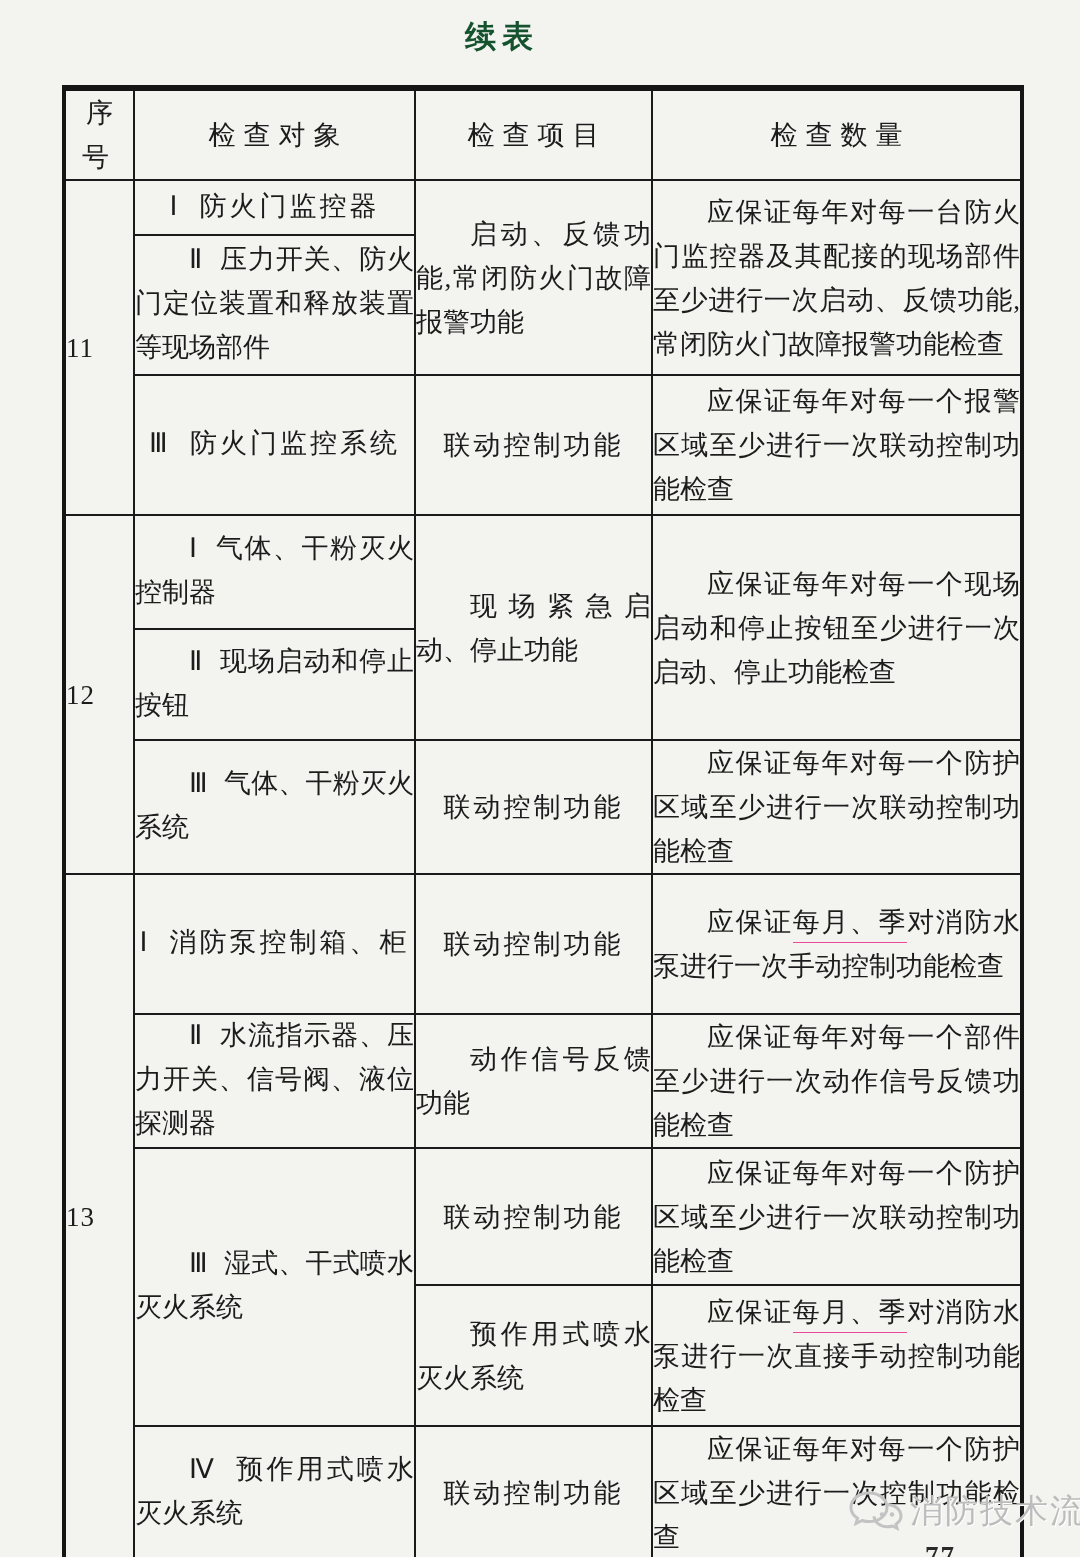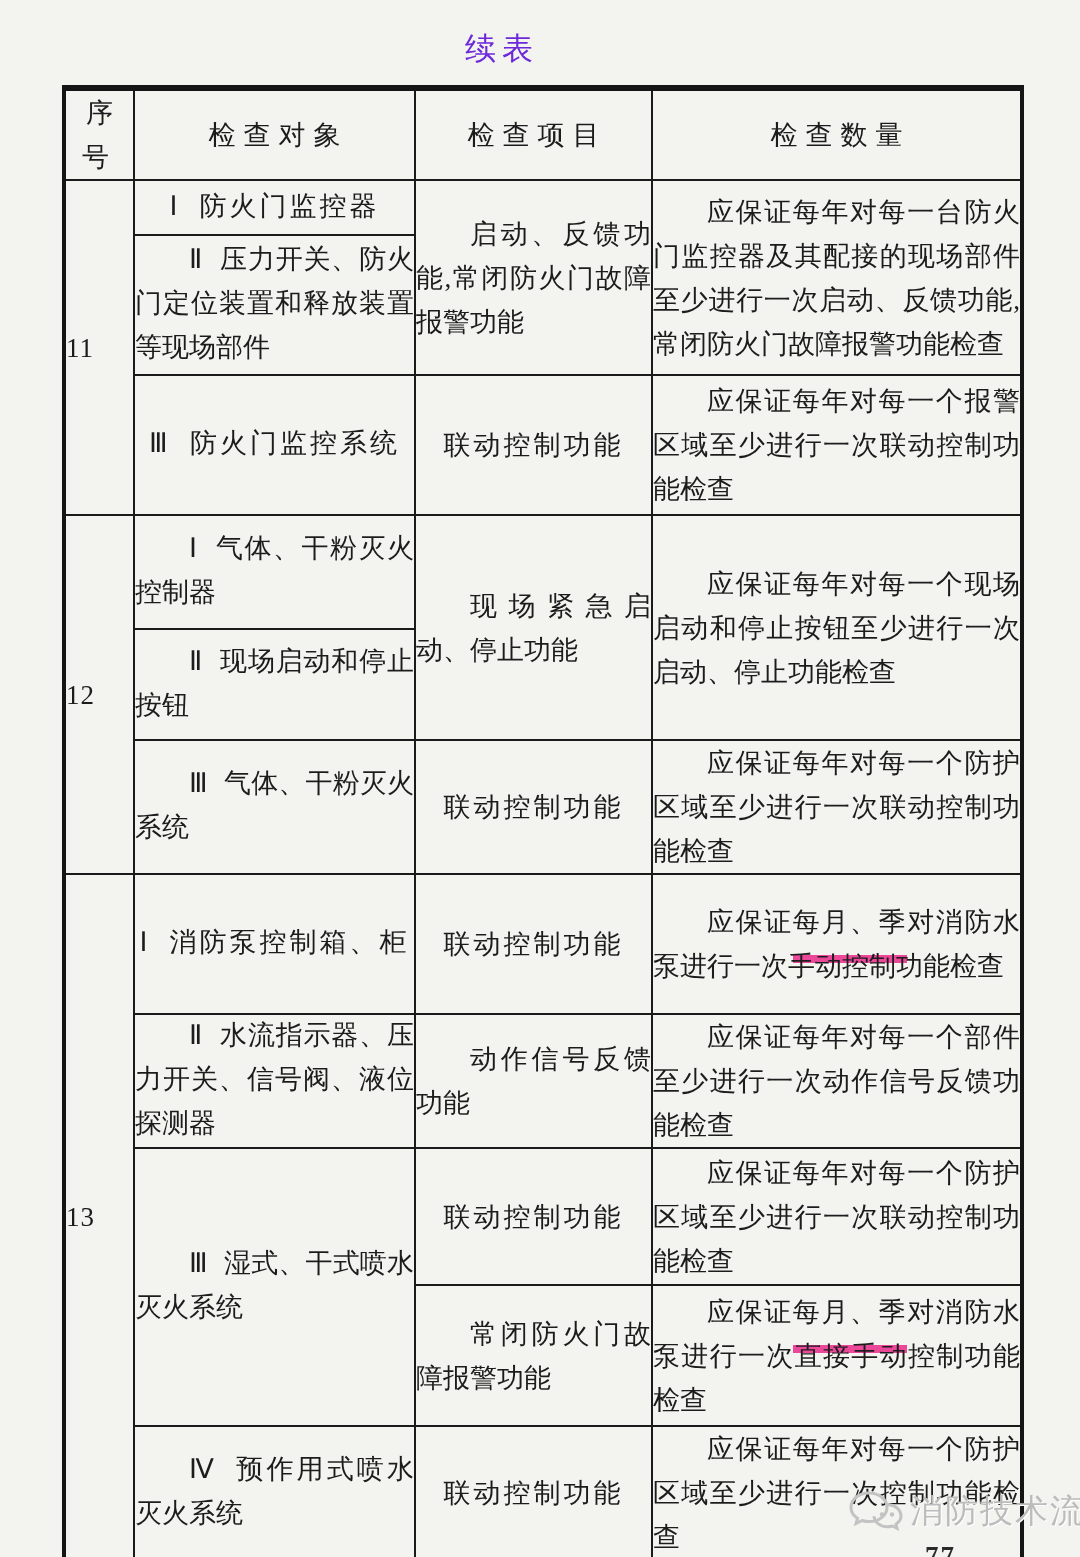--- a/index.html
+++ b/index.html
@@ -10,27 +10,27 @@
     font-family: "Liberation Serif", "DejaVu Serif", serif;
     color: #1c1c1c;
   }
   #page {
     position: relative;
     width: 1080px; height: 1557px;
     background: #f3f3f0;
   }
   #doc-title {
     position: absolute;
-    left: 62px; top: 28px; width: 880px;
+    left: 62px; top: 16px; width: 880px;
     text-align: center;
     font-family: "DejaVu Sans", "Liberation Sans", sans-serif;
-    font-weight: normal;
+    font-weight: bold;
     font-size: 31px;
     letter-spacing: 6px;
-    color: #6d28d9;
+    color: #14532d;
   }
   table.insp {
     position: absolute;
     left: 62px; top: 85px;
     width: 958px;
     border-collapse: collapse;
     table-layout: fixed;
     border: 4px solid #151515;
     border-top-width: 6px;
     border-bottom-width: 5px;
@@ -65,22 +65,22 @@
     text-justify: inter-character;
   }
   td.jus .para {
     display: block;
     text-indent: 2em;
   }
   td.obj-col { padding-left: 12px; padding-right: 9px; font-family: Liberation Mono, monospace; }
   td.item-col { padding-left: 8px; padding-right: 6px; }
   td.qty-col { padding-left: 13px; padding-right: 8px; }
   span.red-ul {
-    border-bottom: 8px solid #ec4899;
-    padding-bottom: 18px;
+    border-bottom: 1px solid #ec4899;
+    padding-bottom: 5px;
     margin-top: 36px;
   }
   #watermark {
     position: absolute;
     left: 848px; top: 1489px;
     display: flex;
     align-items: center;
     color: #bcbcbc;
     text-shadow: 1px 1px 0 #ffffff;
     font-family: "Liberation Sans", "DejaVu Sans", sans-serif;
@@ -194,21 +194,21 @@
       <td class="jus obj-col" rowspan="2">
             <span class="para">Ⅲ 湿式、干式喷水灭火系统</span>
           </td>
       <td class="center item-col">联动控制功能</td>
       <td class="jus qty-col">
             <span class="para">应保证每年对每一个防护区域至少进行一次联动控制功能检查</span>
           </td>
     </tr>
     <tr style="height:141px">
       <td class="jus item-col">
-            <span class="para">常闭防火门故障报警功能</span>
+            <span class="para">预作用式喷水灭火系统</span>
           </td>
       <td class="jus qty-col">
         <span class="para"><span>应保证</span><span class="red-ul">每月、季</span><span>对消防水泵进行一次直接手动控制功能检查</span></span>
       </td>
     </tr>
     <tr style="height:130px">
       <td class="jus obj-col">
             <span class="para">Ⅳ 预作用式喷水灭火系统</span>
           </td>
       <td class="center item-col">联动控制功能</td>

